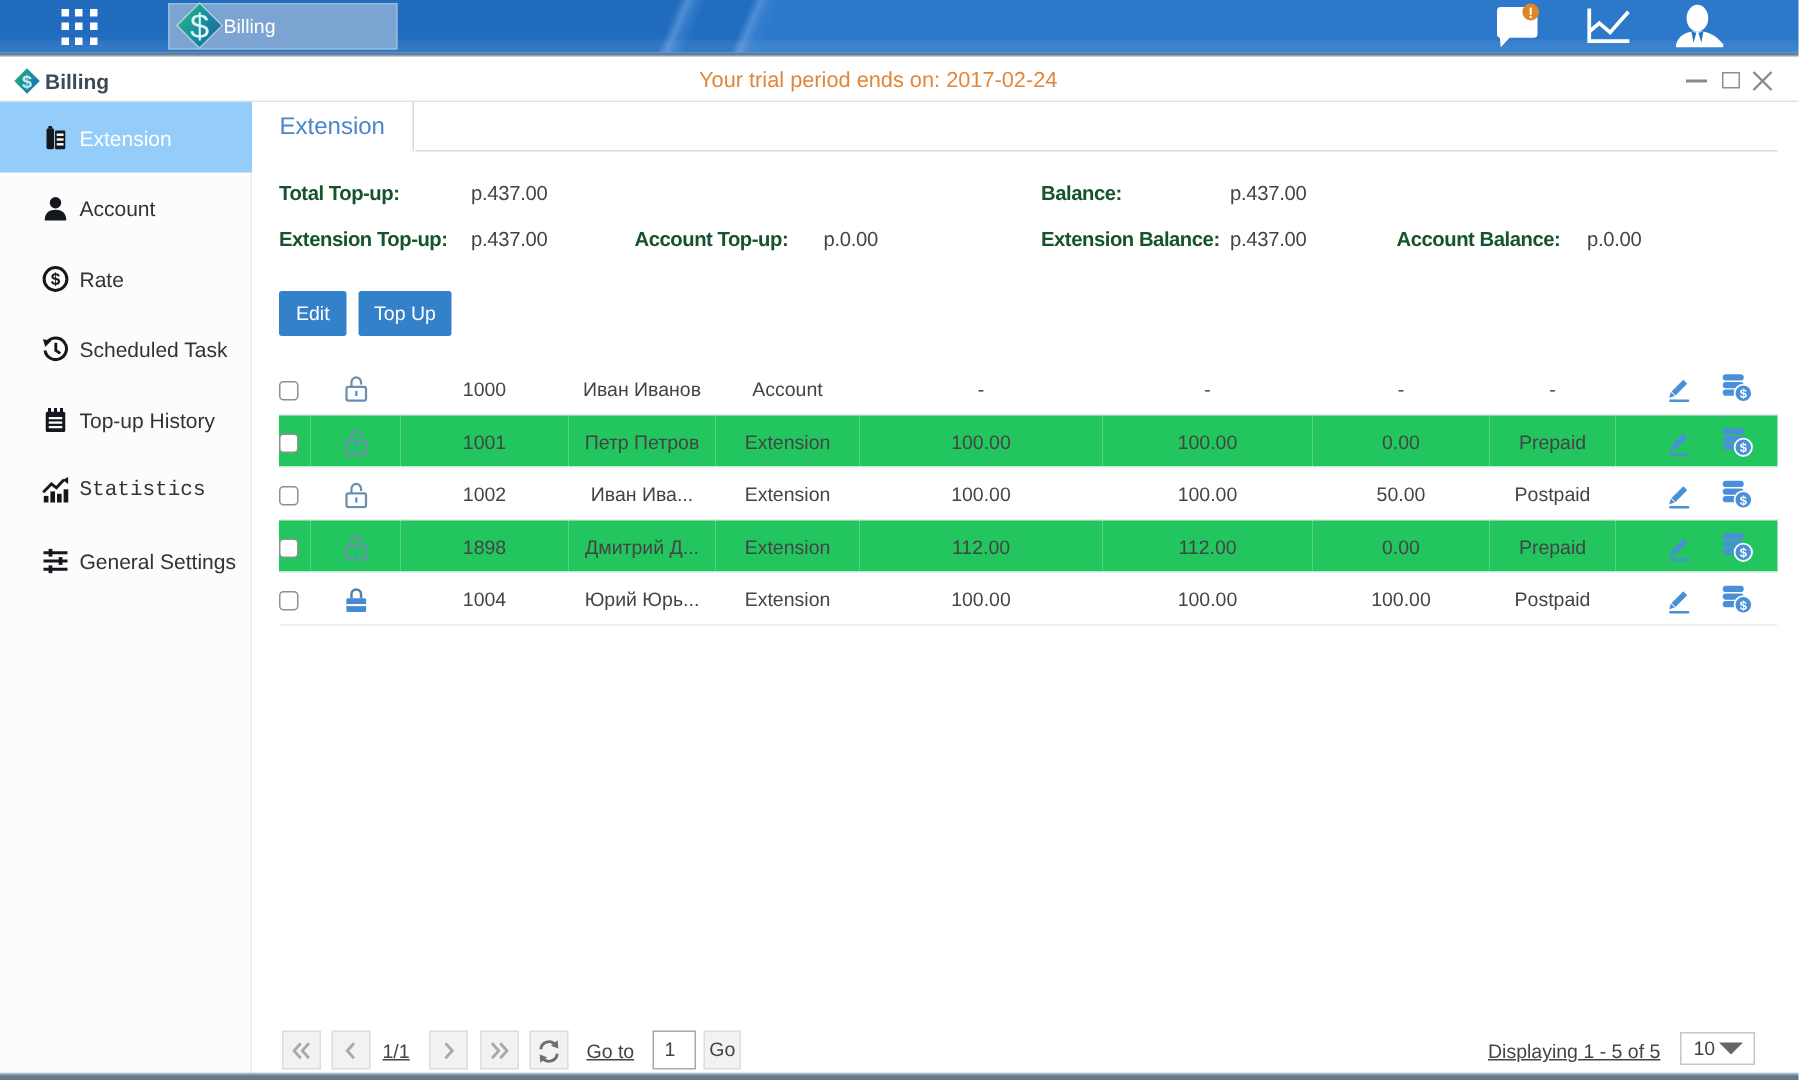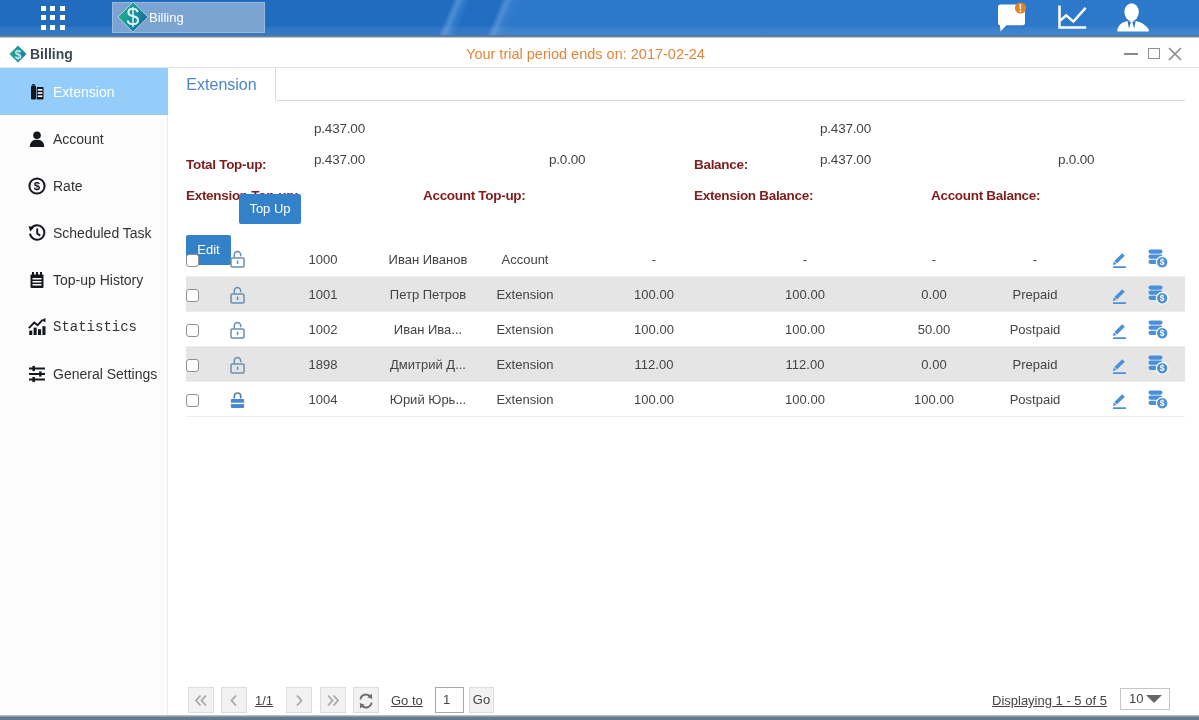--- a/index.html
+++ b/index.html
@@ -25,31 +25,31 @@
 
 #sidebar { left:0; top:68px; width:168px; height:647px; background:#fcfcfc; border-right:1px solid #ececec; }
 .sideitem { position:absolute; left:0; width:168px; height:47px; display:flex; align-items:center; font-size:14px; color:#333; }
 .sideitem svg { margin-left:28px; margin-right:7px; flex:none; }
 .sideitem.sel { background:#94cdf9; color:#fff; }
 
 
 #tab { left:168px; top:68px; width:108px; height:33px; background:#fff; border-right:1px solid #d9d9d9; color:#4a86c8; font-size:16px; line-height:33px; text-align:center; }
 #tabline { left:277px; top:100px; width:908px; height:1px; background:#d9d9d9; }
 
-.lbl { position:absolute; font-size:13.5px; letter-spacing:-0.3px; font-weight:bold; color:#7f1d1d;margin-top:36px; }
+.lbl { position:absolute; font-size:13.5px; letter-spacing:-0.3px; font-weight:bold; color:#14532d; }
 .val { position:absolute; font-size:13.5px; letter-spacing:-0.2px; color:#444; }
 
 .btn { position:absolute; background:#3381c9; color:#fff; font-size:13px; text-align:center; line-height:30px; height:30px; border-radius:2px; }
 
 
 #tablewrap { left:186px; top:241px; width:999px; }
 table { border-collapse:collapse; width:999px; font-size:13px; color:#444; table-layout:fixed; }
 th { font-weight:normal; color:#555; font-size:13px; height:33px; border-top:1px solid #e8e8e8; border-bottom:1px solid #e8e8e8; text-align:center; }
 td { height:35px; padding-top:2px; text-align:center; border-bottom:1px solid #eee; }
-tr.alt td { background:#e5e5e5; }
+tr.alt td { background:#22c55e; }
 .cb { display:inline-block; width:13px; height:13px; border:1px solid #909090; border-radius:3px; background:#fff; vertical-align:middle; }
 td svg, th svg { vertical-align:middle; }
 td:last-child { padding-left:16px; }
 th:last-child { padding-left:8px; }
 .pbtn { position:absolute; top:687px; width:26px; height:26px; border:1px solid #ddd; background:#f2f2f2; color:#b0b0b0; text-align:center; line-height:23px; font-size:16px; }
 .ptext { position:absolute; font-size:13px; color:#444;text-decoration:underline; }
 #bottomline { left:0; top:715px; width:1199px; height:5px; background:linear-gradient(#c9d3da 0%, #687b8c 45%, #64798a 100%); }
 </style>
 </head>
 <body>
@@ -208,21 +208,21 @@
 
 <div class="lbl" style="left:186px; top:152px;">Extension Top-up:</div>
 <div class="val" style="left:314px; top:152px;">p.437.00</div>
 <div class="lbl" style="left:423px; top:152px;">Account Top-up:</div>
 <div class="val" style="left:549px; top:152px;">p.0.00</div>
 <div class="lbl" style="left:694px; top:152px;">Extension Balance:</div>
 <div class="val" style="left:820px; top:152px;">p.437.00</div>
 <div class="lbl" style="left:931px; top:152px;">Account Balance:</div>
 <div class="val" style="left:1058px; top:152px;">p.0.00</div>
 
-<div class="btn" style="left:186px; top:194px; width:45px;margin-top:41px;">Edit</div>
+<div class="btn" style="left:186px; top:194px; width:45px;">Edit</div>
 <div class="btn" style="left:239px; top:194px; width:62px;">Top Up</div>
 
 <div class="abs" id="tablewrap">
 <table>
 <colgroup>
 <col style="width:21px">
         <col style="width:60px">
         <col style="width:112px">
         <col style="width:98px">
         <col style="width:96px">

